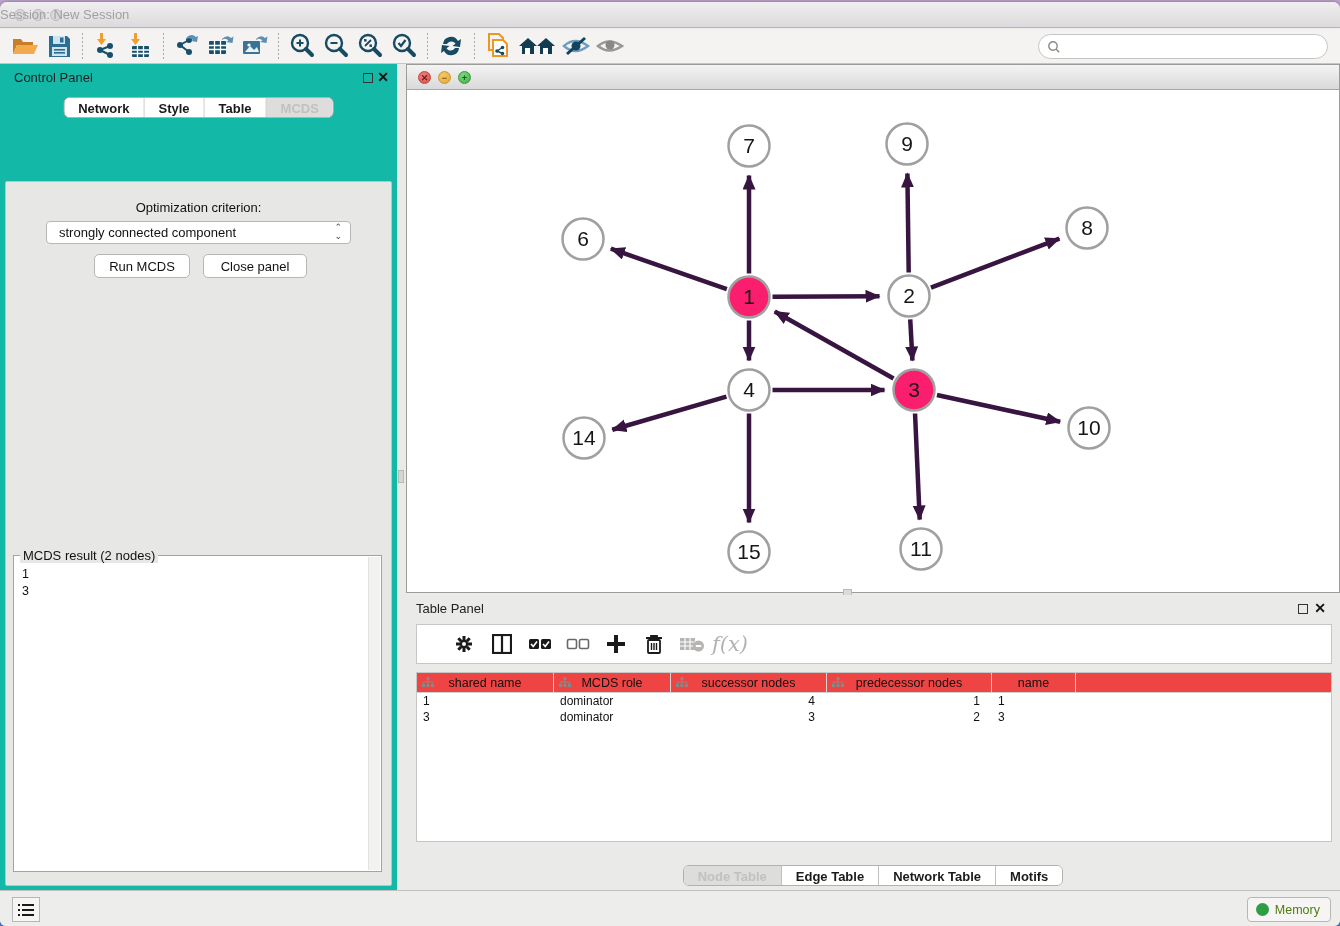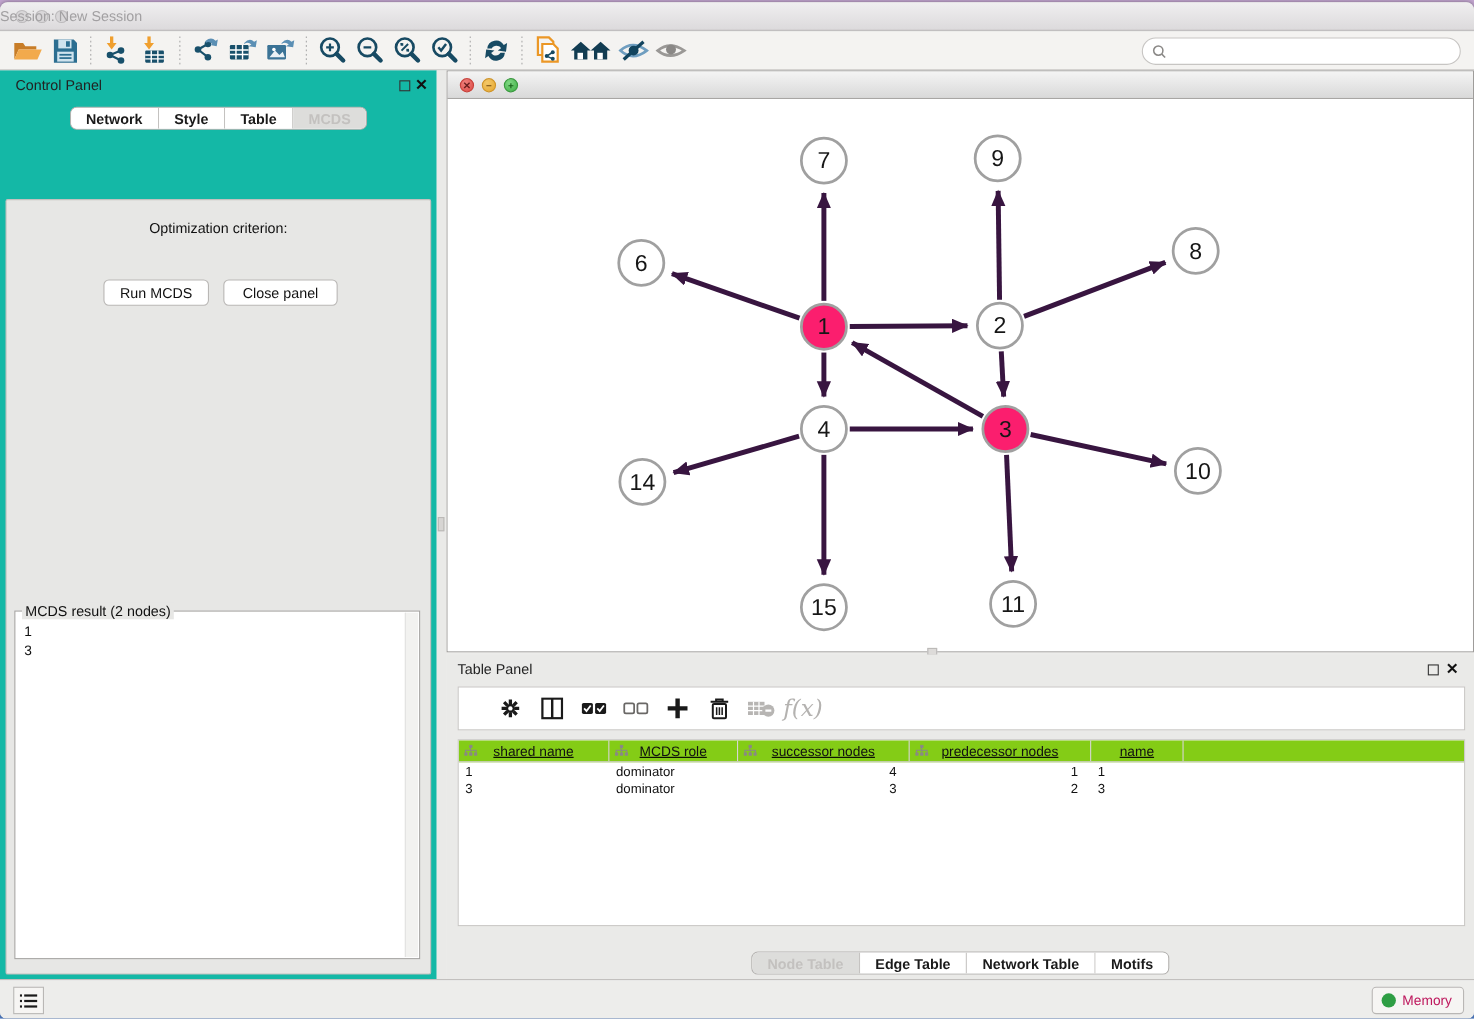--- a/index.html
+++ b/index.html
@@ -84,35 +84,35 @@
   .hgrip { position:absolute; bottom:-4px; left:436px; width:9px; height:7px;
     background:#dddbd9; border:1px solid #bcbab8; }
   
   .tpanel { position:absolute; left:406px; right:0; top:593px; bottom:36px; background:#eaeae8; }
   .tp-toolbar { position:absolute; top:29px; left:10px; right:8px; height:40px;
     background:#fff; border:1px solid #c8c6c4; display:flex; align-items:center; padding-left:28px; }
   .tp-ico { width:38px; height:30px; display:flex; align-items:center; justify-content:center; }
   .fx { font-family:"DejaVu Serif", serif; font-style:italic; font-size:21px; color:#b4b2b0; }
   .ttable { position:absolute; top:77px; left:10px; right:8px; height:170px;
     background:#fff; border:1px solid #c8c6c4; overflow:hidden; }
-  .thead { display:flex; height:20px; background:#84cc16; border-bottom:1px solid #d2d0ce;text-decoration:underline; }
+  .thead { display:flex; height:20px; background:#ef4444; border-bottom:1px solid #d2d0ce; }
   .th { display:flex; align-items:center; justify-content:center; gap:6px;
     font-size:12.5px; color:#111; border-right:1px solid #d7d5d3; position:relative; }
   .th .treeico { position:absolute; left:5px; top:4px; }
   .trow { display:flex; height:16px; font-size:12px; color:#111; }
   .td { padding:1px 12px 0 6px; overflow:hidden; white-space:nowrap; }
   .bot-tabs-wrap { position:absolute; bottom:4px; left:0; right:0; display:flex; justify-content:center; }
   
   .statusbar { position:absolute; bottom:0; left:0; right:0; height:36px;
     background:#ededeb; border-top:1px solid #c2c0be; }
   .list-btn { position:absolute; left:12px; top:6px; width:28px; height:25px;
     background:#f6f5f3; border:1px solid #b9b7b5; display:flex; align-items:center; justify-content:center; }
   .mem-btn { position:absolute; right:9px; top:6px; height:25px; padding:0 10px 0 8px;
     background:#f6f5f3; border:1px solid #b9b7b5; border-radius:4px;
-    display:flex; align-items:center; gap:6px; font-size:12.5px; color:#be185d; }
+    display:flex; align-items:center; gap:6px; font-size:12.5px; color:#4d7c0f; }
   .mem-dot { width:13px; height:13px; border-radius:50%; background:#2e9e44; }
 </style>
 </head>
 <body>
 
 <div class="window">
 
   <div class="titlebar">
     <span class="traffic" style="left:14px"></span>
     <span class="traffic" style="left:32px"></span>
@@ -271,20 +271,24 @@
       <span class="close-ico" style="right:8px">✕</span>
     </div>
     <div class="seg-tabs" style="top:33px; left:50%; transform:translateX(-50%);">
         <span class="seg">Network</span>
         <span class="seg">Style</span>
         <span class="seg">Table</span>
         <span class="seg disabled-selected">MCDS</span>
       </div>
     <div class="cp-body">
       <div class="opt-label">Optimization criterion:</div>
+      <div class="dropdown">
+        <span>strongly connected component</span>
+        <span class="dd-stepper">⌃<br>⌄</span>
+      </div>
       <div class="cp-btn" style="left:88px; width:96px">
         <span>Run MCDS</span>
       </div>
       <div class="cp-btn" style="left:197px; width:104px">
         <span>Close panel</span>
       </div>
       <div class="mcds-fieldset">
         <span class="mcds-legend">MCDS result (2 nodes)</span>
         <div class="mcds-text">1
 3</div>

